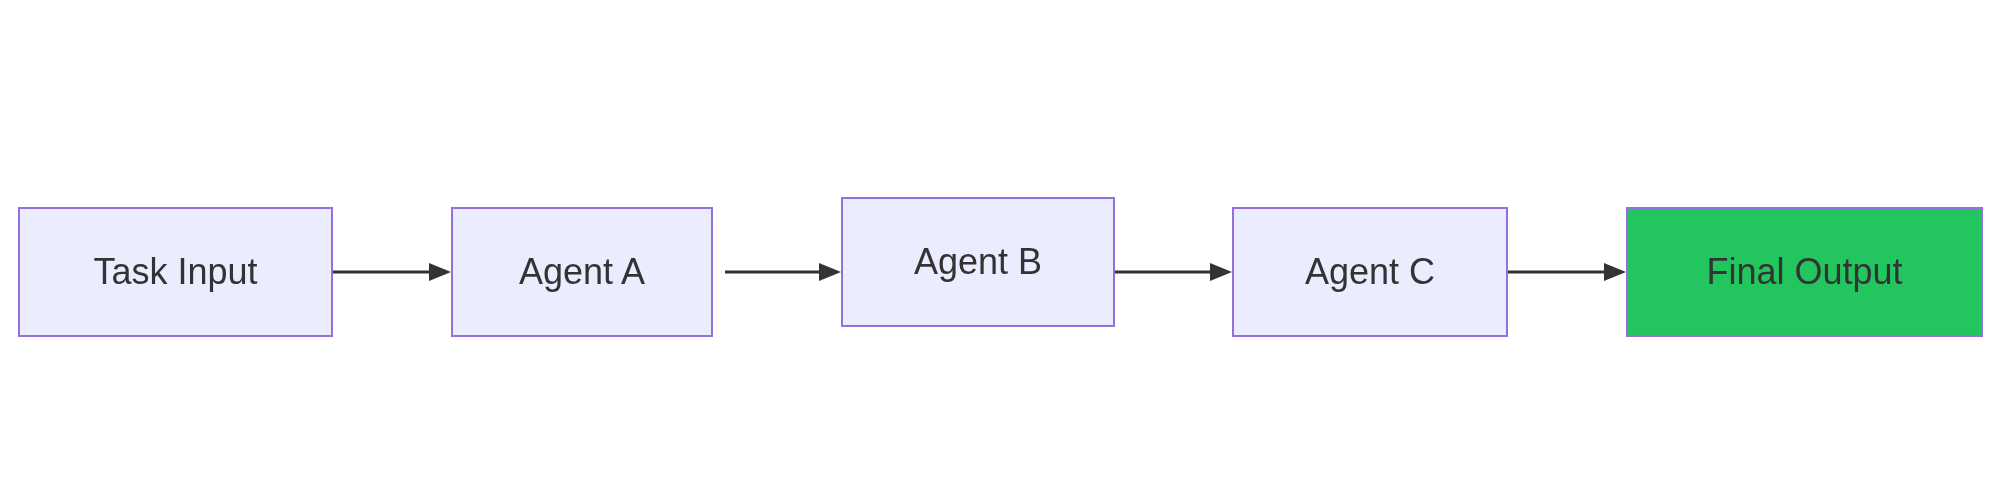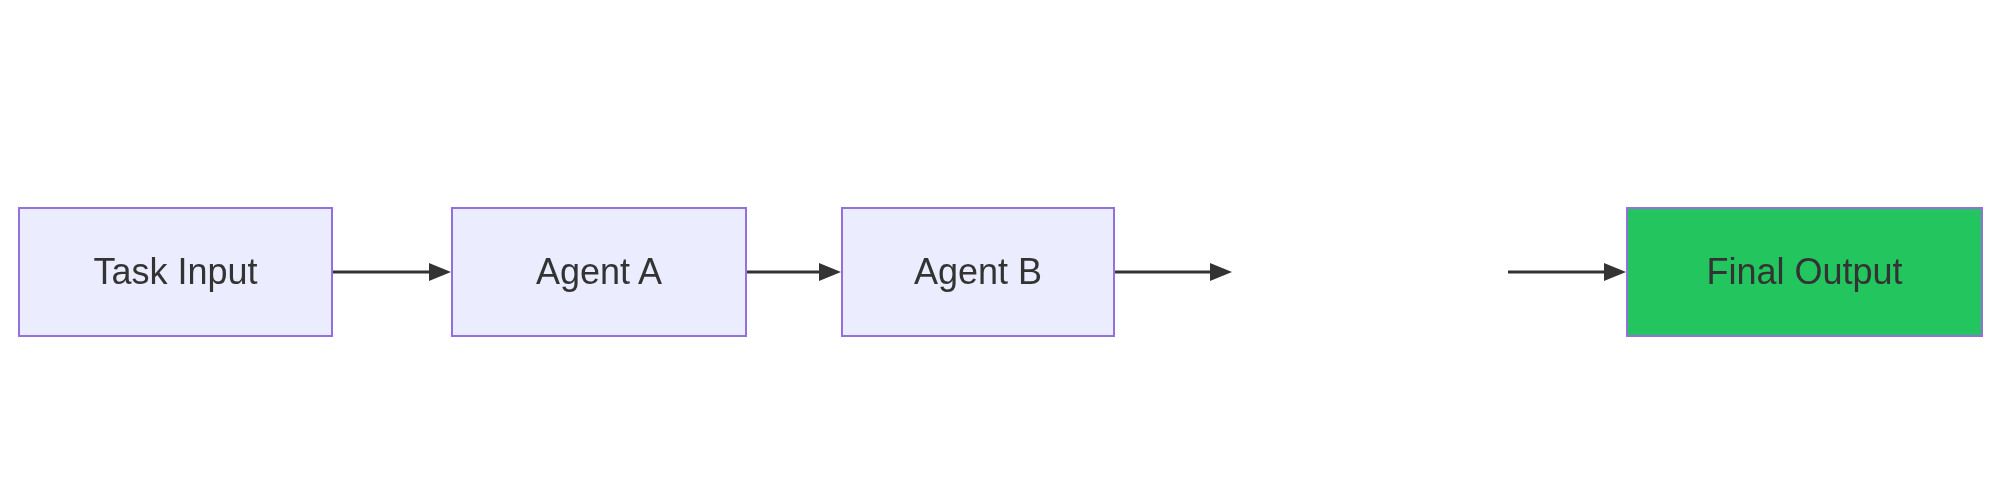--- a/index.html
+++ b/index.html
@@ -57,22 +57,25 @@
       </g>
       <g>
         <line x1="1508" y1="258" x2="1606" y2="258" stroke="#333333" stroke-width="3"></line>
         <polygon points="1626,258 1604,249 1604,267" fill="#333333"></polygon>
       </g>
     </svg>
 
   <div class="node" style="left: 18px; top: 193px; width: 315px; height: 130px; background: rgb(236, 236, 255); border-color: rgb(147, 112, 219); color: rgb(51, 51, 51);">
     <span class="node-label">Task Input</span>
   </div>
-  <div class="node" style="left: 451px; top: 193px; width: 296px; height: 130px; background: rgb(236, 236, 255); border-color: rgb(147, 112, 219); color: rgb(51, 51, 51);">
+  <div class="node" style="left: 451px; top: 193px; width: 262px; height: 130px; background: rgb(236, 236, 255); border-color: rgb(147, 112, 219); color: rgb(51, 51, 51);">
     <span class="node-label">Agent A</span>
   </div>
-  <div class="node" style="left: 841px; top: 193px; width: 274px; height: 130px; background: rgb(236, 236, 255); border-color: rgb(147, 112, 219); color: rgb(51, 51, 51);">
+  <div class="node" style="left: 841px; top: 183px; width: 274px; height: 130px; background: rgb(236, 236, 255); border-color: rgb(147, 112, 219); color: rgb(51, 51, 51);">
     <span class="node-label">Agent B</span>
+  </div>
+  <div class="node" style="left: 1232px; top: 193px; width: 276px; height: 130px; background: rgb(236, 236, 255); border-color: rgb(147, 112, 219); color: rgb(51, 51, 51);">
+    <span class="node-label">Agent C</span>
   </div>
   <div class="node" style="left: 1626px; top: 193px; width: 357px; height: 130px; background: #22c55e; border-color: rgb(147, 112, 219); color: rgb(51, 51, 51);">
     <span class="node-label">Final Output</span>
   </div>
 </div>
 
 </body></html>

